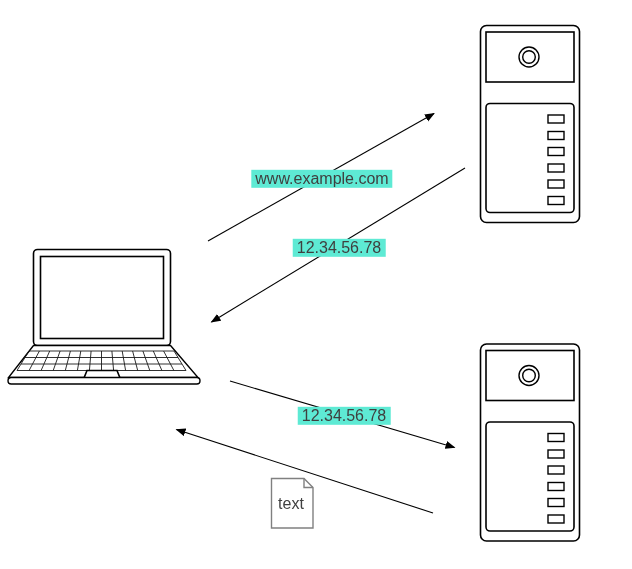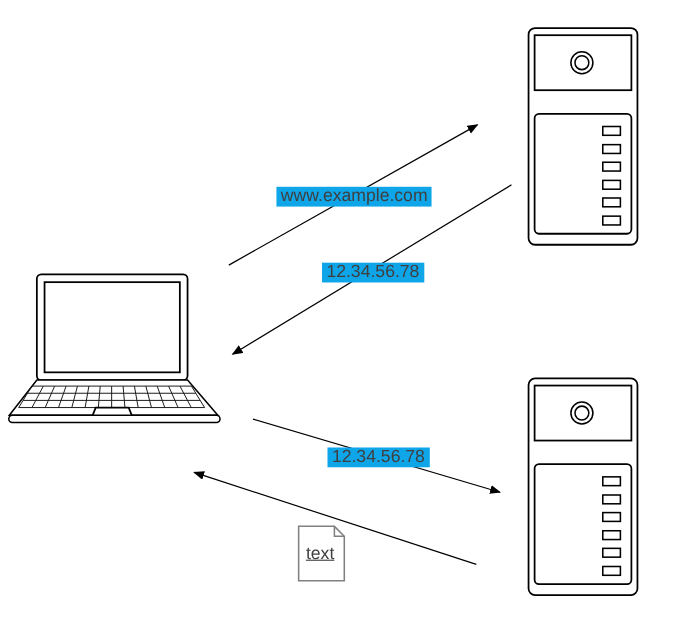--- a/index.html
+++ b/index.html
@@ -8,31 +8,30 @@
     width: 632px;
     height: 569px;
     background: #ffffff;
     overflow: hidden;
     font-family: "Liberation Sans", sans-serif;
   }
   .stage svg { position: absolute; left: 0; top: 0; }
   .lbl {
     position: absolute;
     transform: translate(-50%, -50%);
-    background: #0ea5e9;
+    background: #5eead4;
     color: #3f3f3f;
     font-size: 16px;
     line-height: 1.15;
     padding: 0 4px;
     white-space: nowrap;
   }
   .doc-lbl {
     background: transparent;
     padding: 0;
-    text-decoration: underline;
   }
 </style>
 </head>
 <body>
 
 <div class="stage">
 
   <svg width="632" height="569" viewBox="0 0 632 569">
     <defs>
       <marker id="ah" markerWidth="11" markerHeight="9" refX="9" refY="4" orient="auto" markerUnits="userSpaceOnUse">

